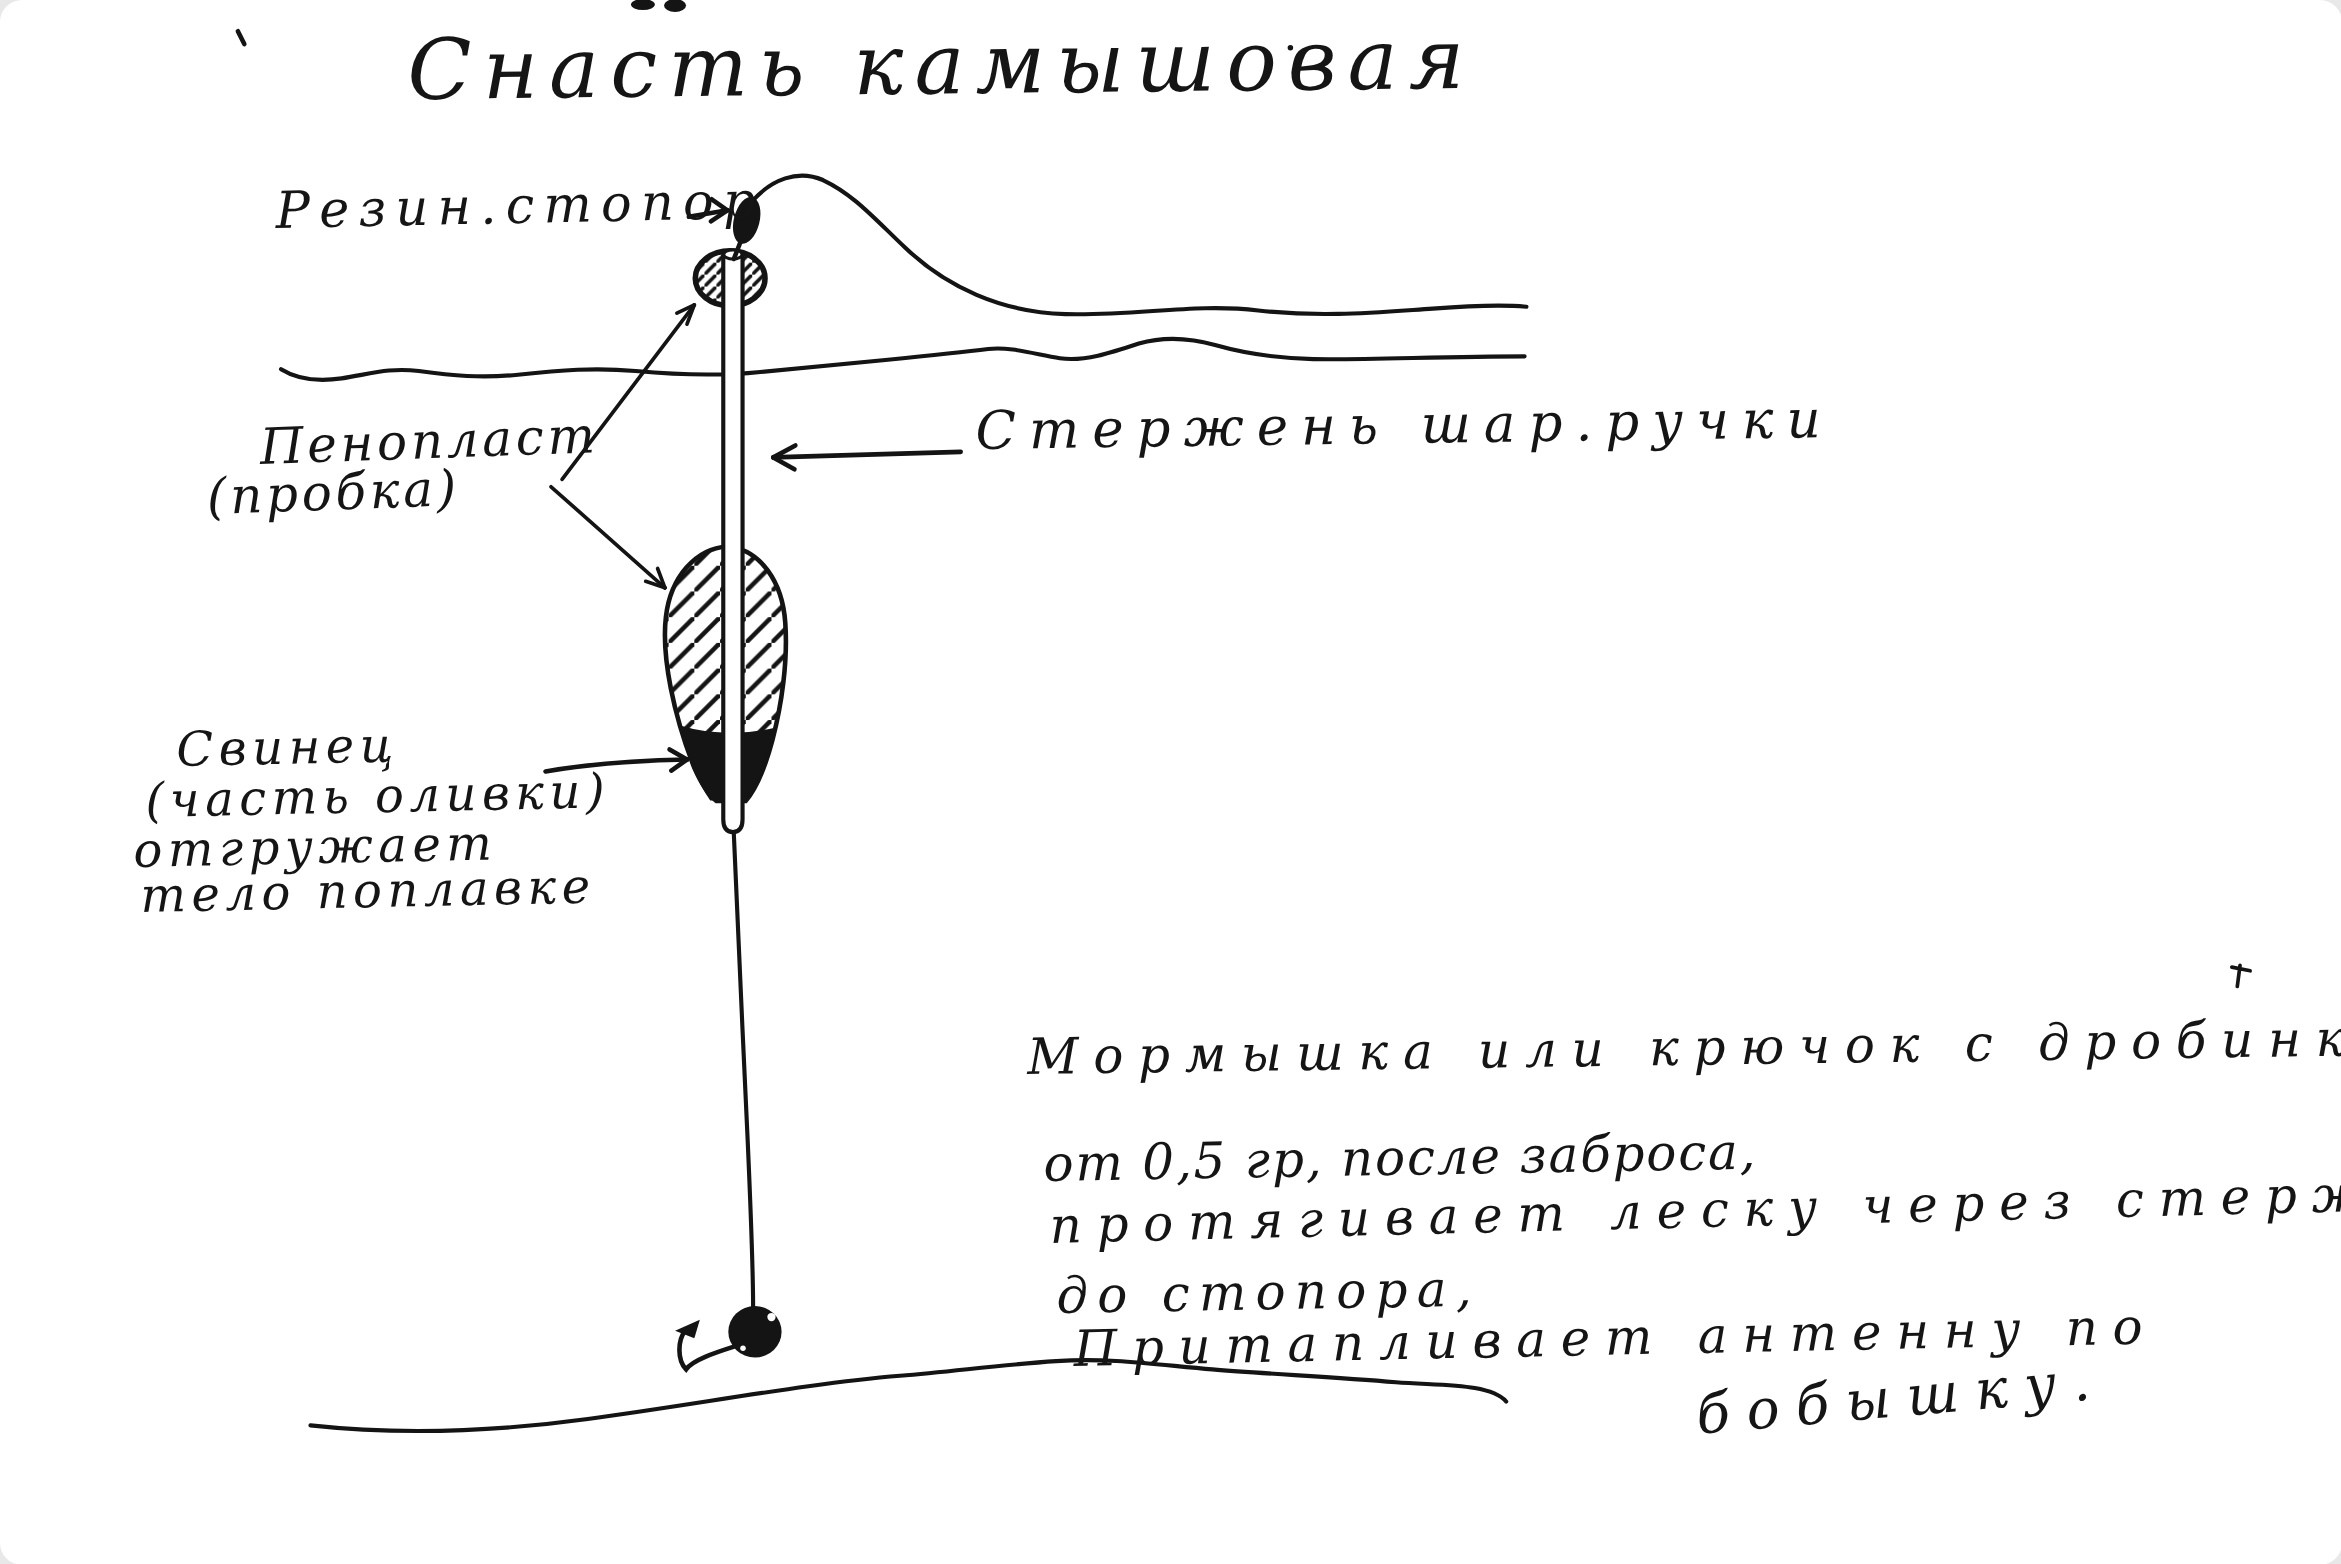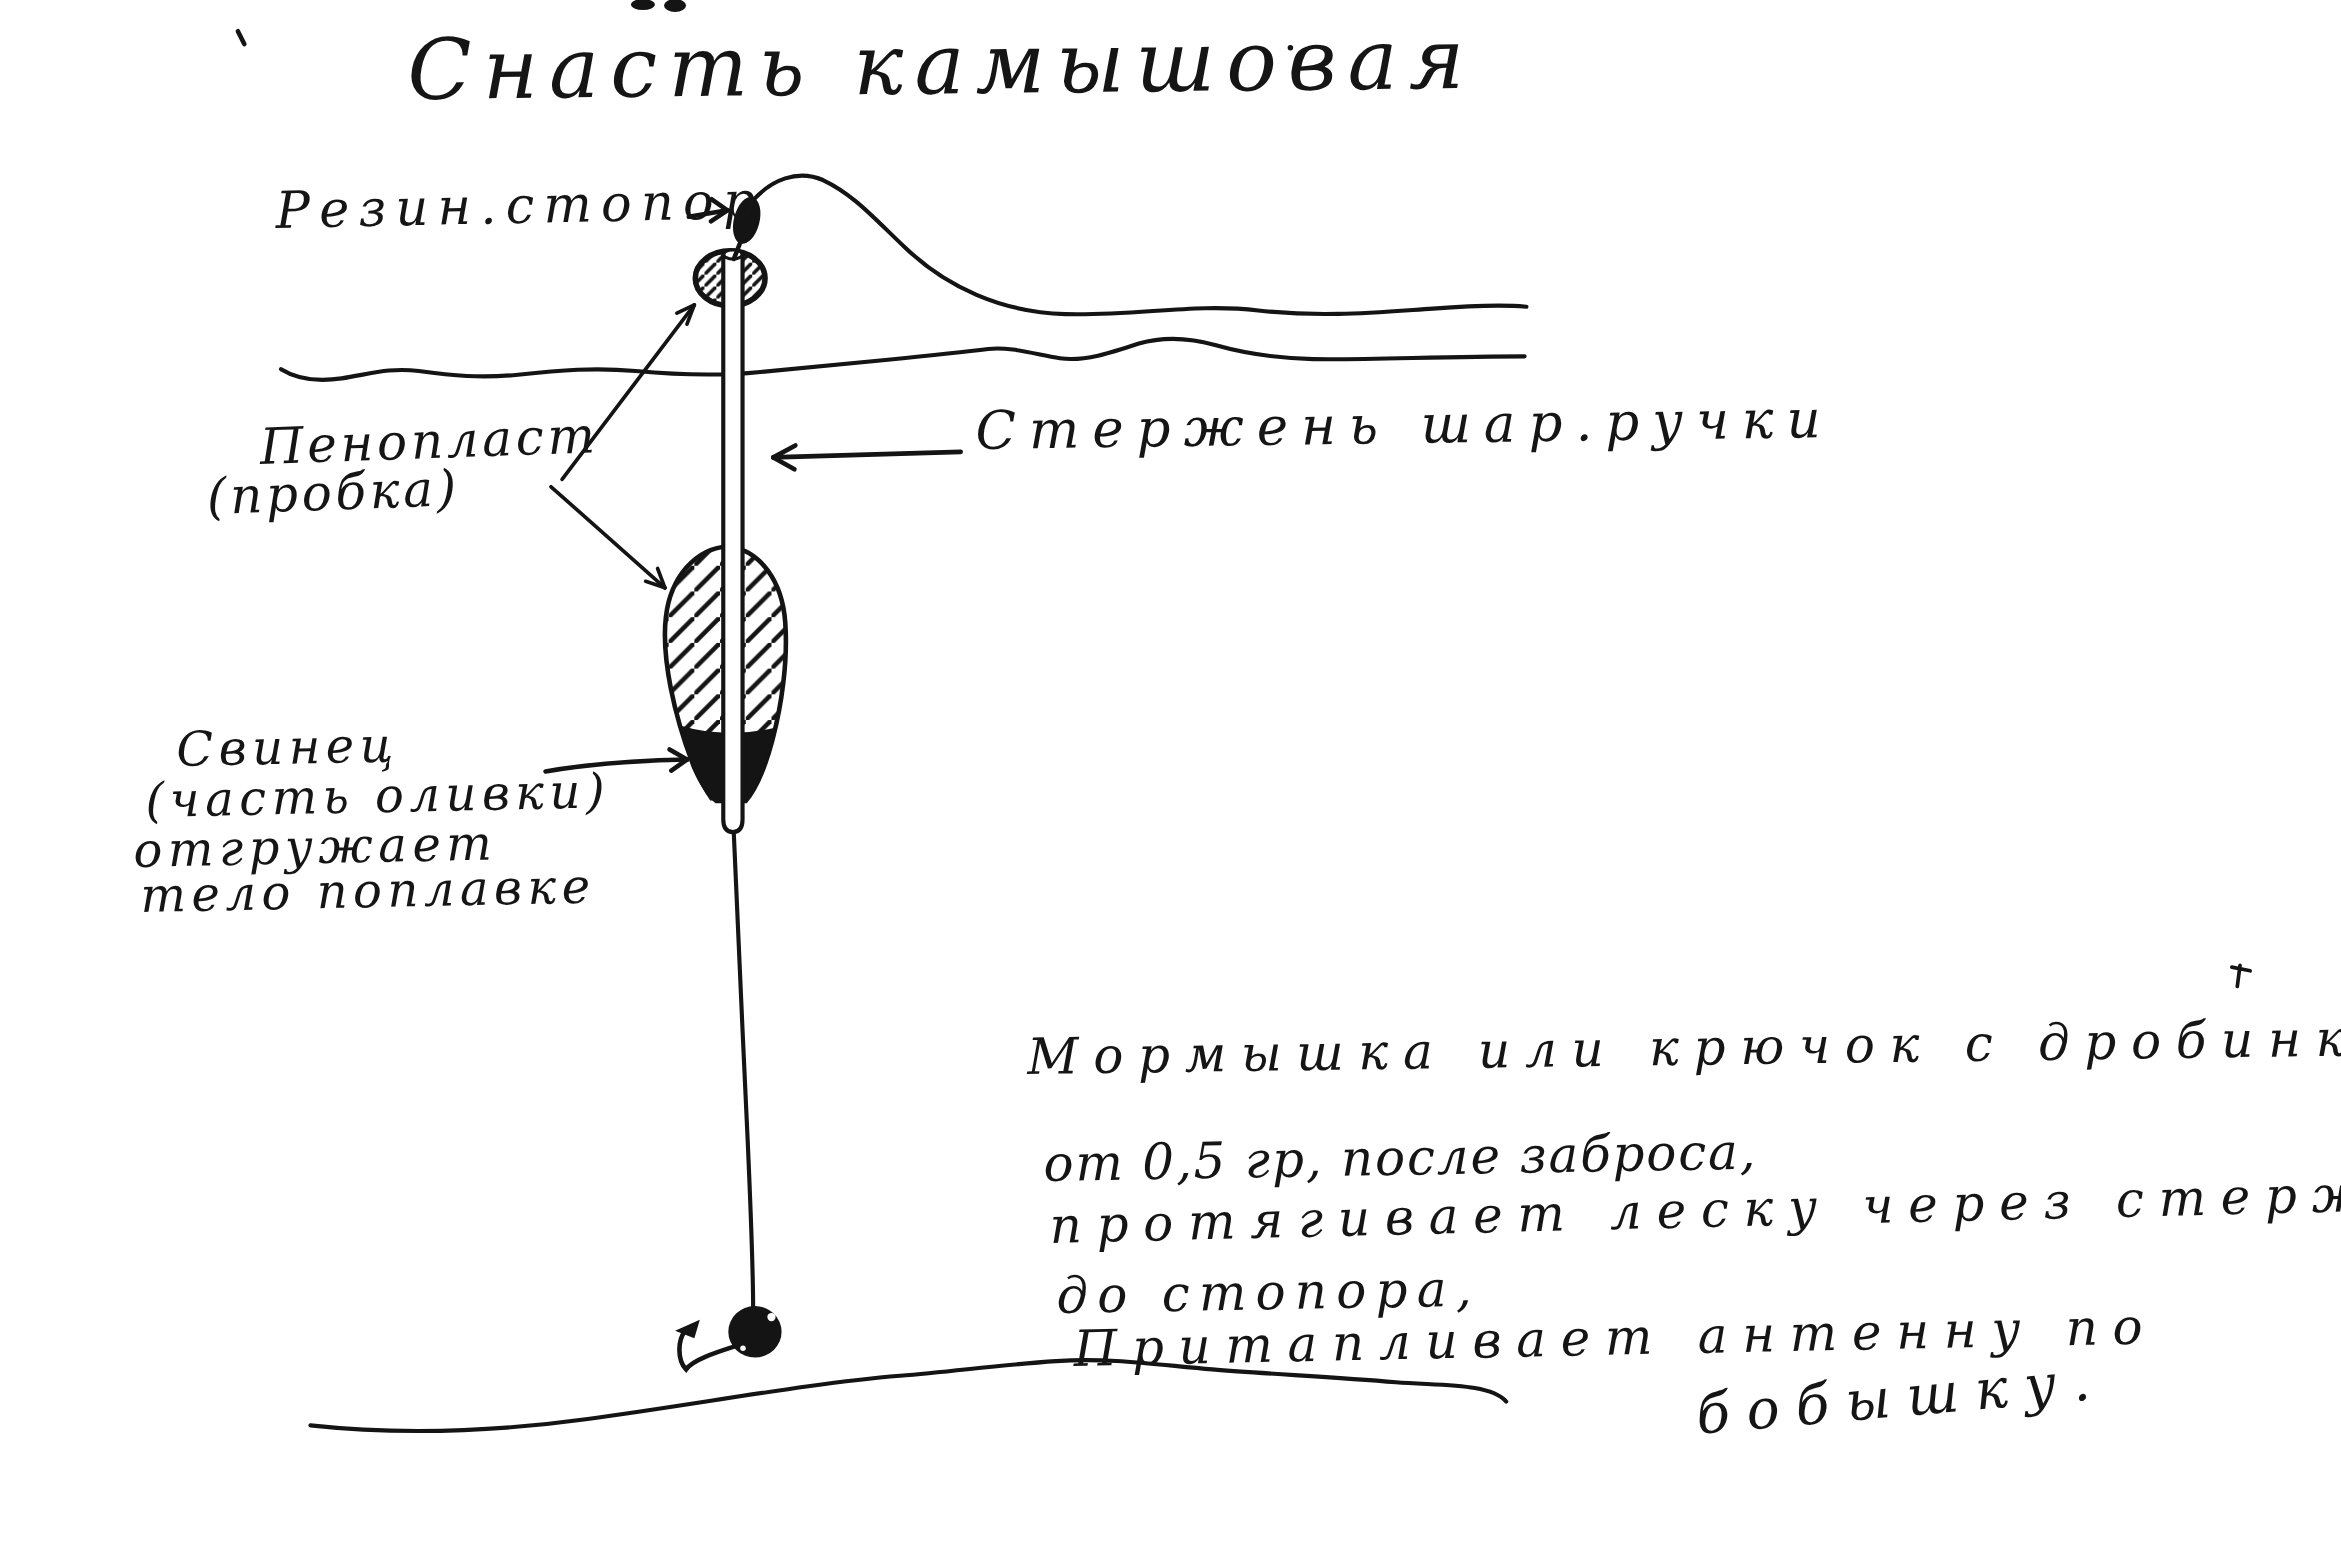--- a/index.html
+++ b/index.html
@@ -1,16 +1,16 @@
 <!DOCTYPE html>
 <html style="font-size:14.7px"><head>
 <meta charset="utf-8">
 <style>
   html,body{margin:0;padding:0;background:#e8e8e8;}
-  .page{position:relative;width:2342px;height:1565px;background:#ffffff;overflow:hidden;}
+  .page{position:relative;width:2342px;height:1565px;background:#ffffff;overflow:hidden;border-radius:22px;}
   svg.sketch{position:absolute;left:0;top:0;}
   .hand{
     position:absolute;
     font-family:"DejaVu Serif", serif;
     font-style:italic;
     color:#151515;
     white-space:nowrap;
     line-height:1;
     transform-origin:left top;
   }

